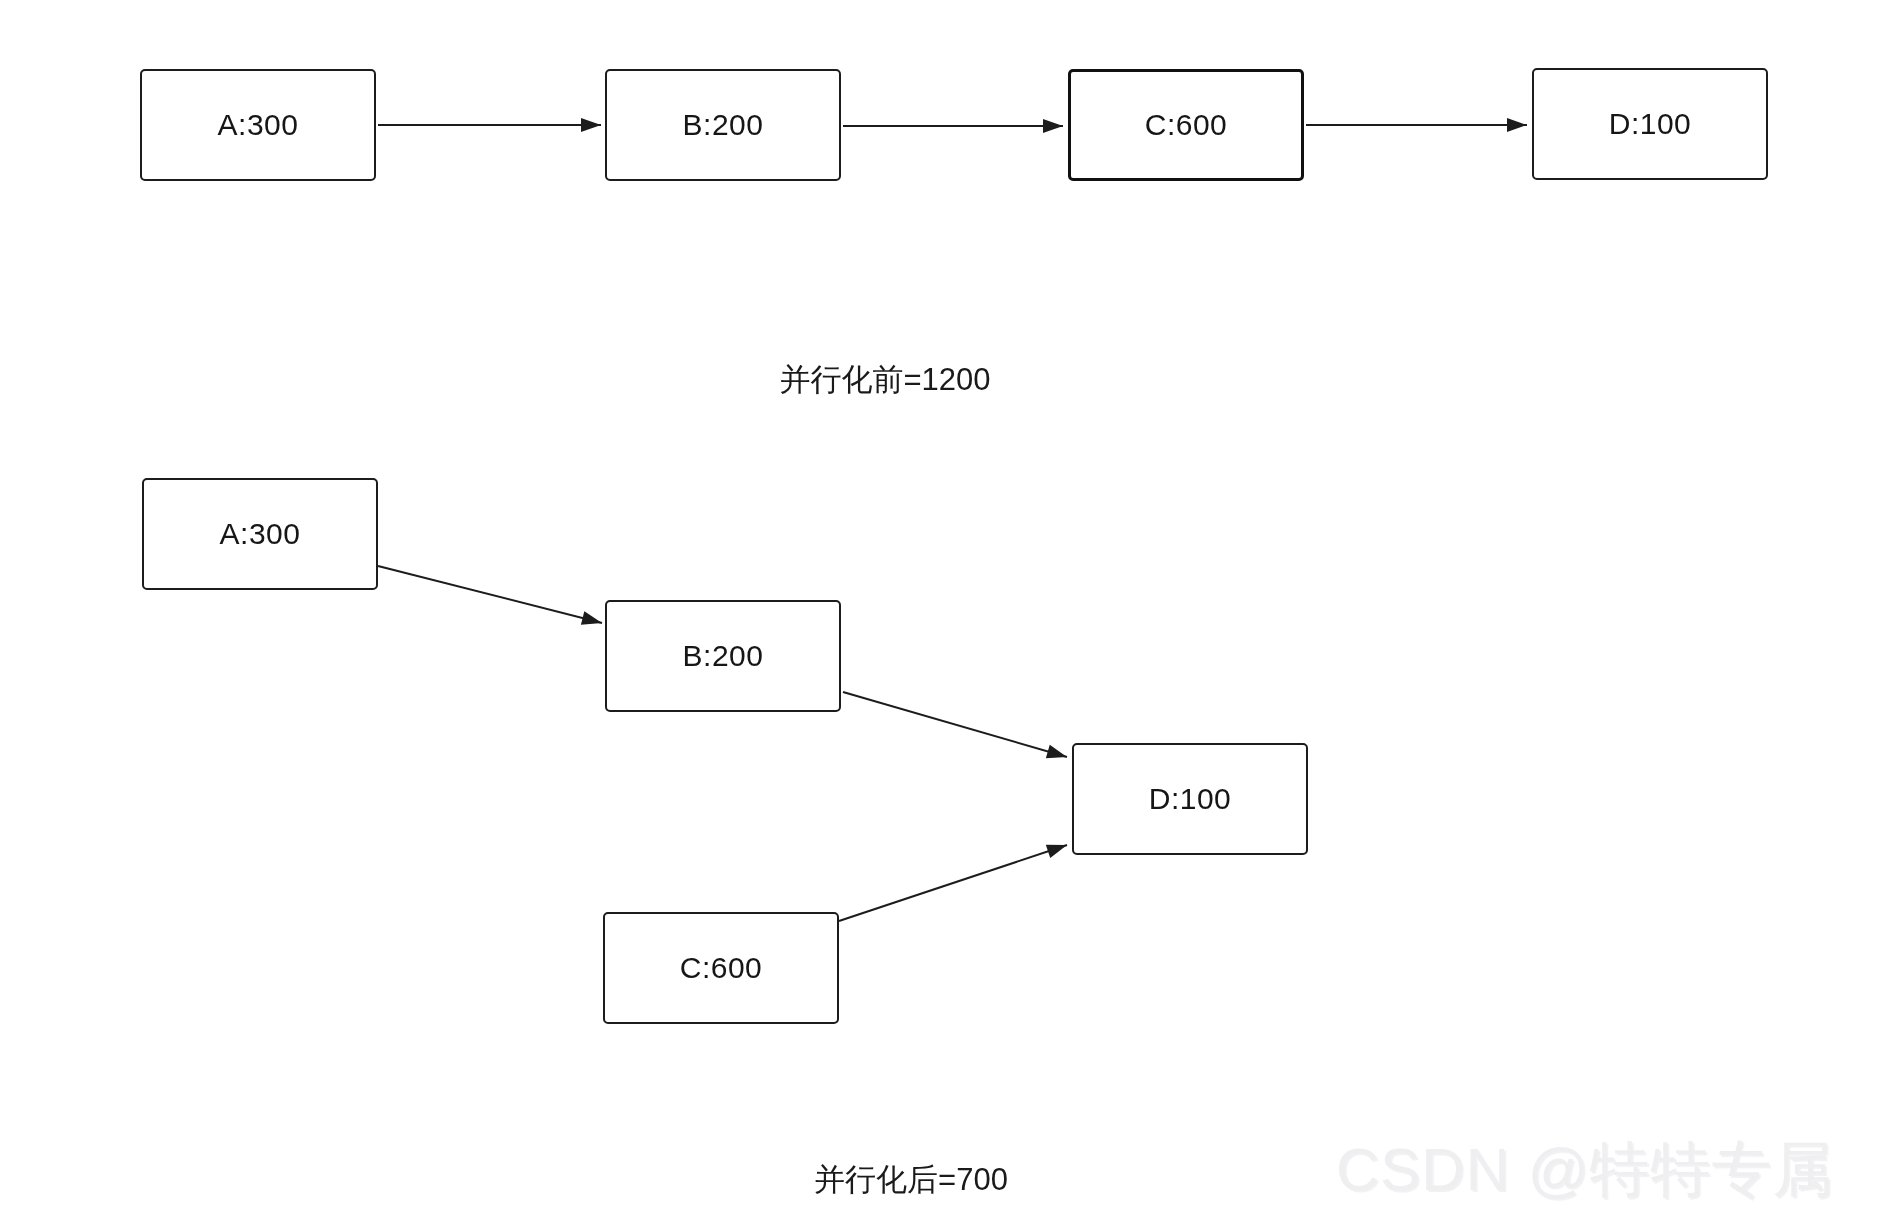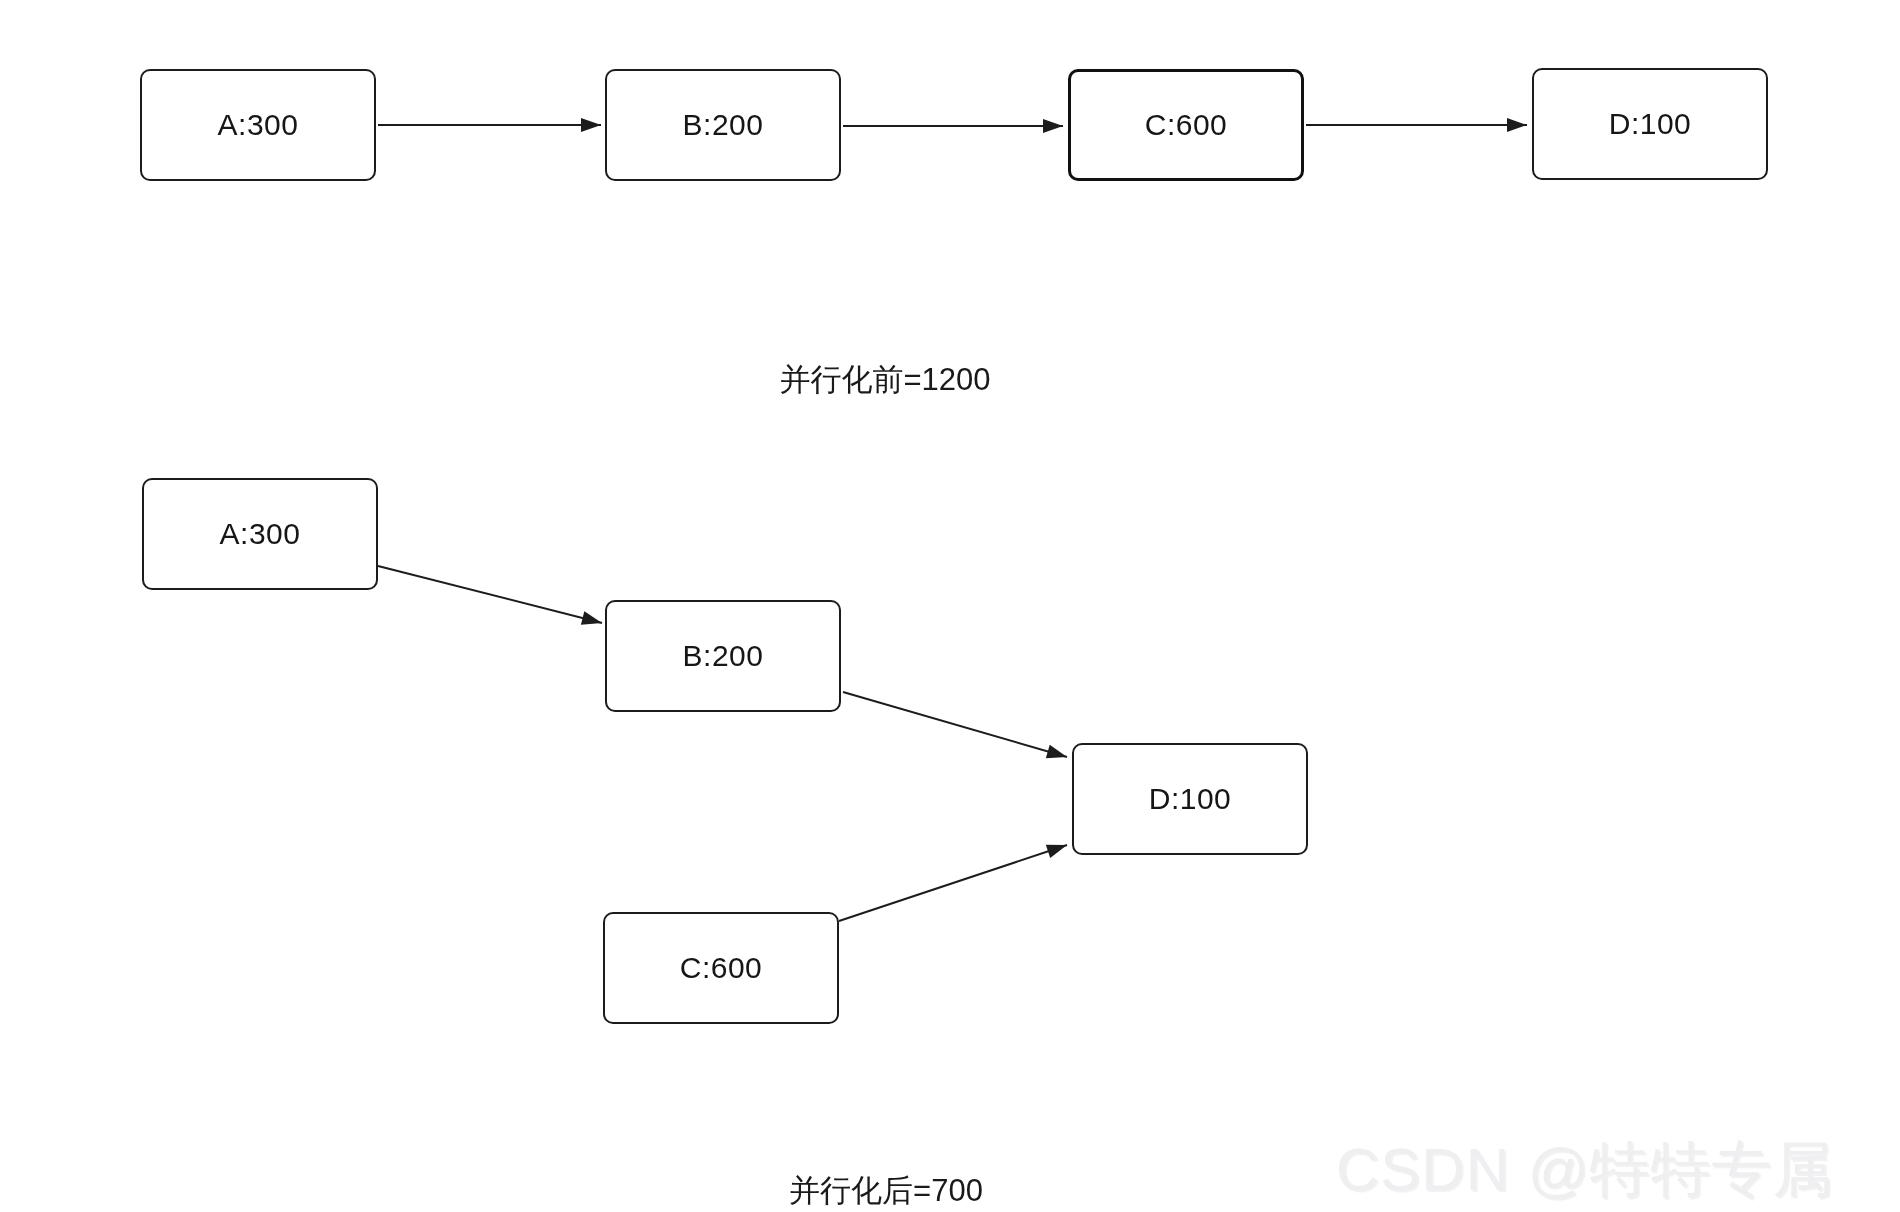--- a/index.html
+++ b/index.html
@@ -27,21 +27,21 @@
     stroke: #1c1c1c;
     stroke-width: 2;
   }
   .node {
     position: absolute;
     width: 236px;
     height: 112px;
     box-sizing: border-box;
     background: #ffffff;
     border: 2px solid #1c1c1c;
-    border-radius: 10px;
+    border-radius: 5px;
     display: flex;
     align-items: center;
     justify-content: center;
     font-size: 30px;
     letter-spacing: 0.5px;
     color: #161616;
   }
   .node.selected {
     border-width: 3.5px;
     border-color: #111111;
@@ -58,21 +58,21 @@
   .b-c { left: 603px;  top: 912px; }
 
   .caption {
     position: absolute;
     transform: translateX(-50%);
     font-size: 31px;
     color: #1a1a1a;
     white-space: nowrap;
   }
   .cap-before { left: 885px; top: 319px; margin-top: 40px; }
-  .cap-after  { left: 886px; top: 1159px; margin-top: 11px; }
+  .cap-after  { left: 911px; top: 1159px; }
 
   .watermark {
     position: absolute;
     left: 1336px;
     top: 1130px;
     font-size: 60px;
     color: #efeef0;
     text-shadow: 2px 2px 1px rgba(180,180,185,0.18);
     white-space: nowrap;
     letter-spacing: 1px;

